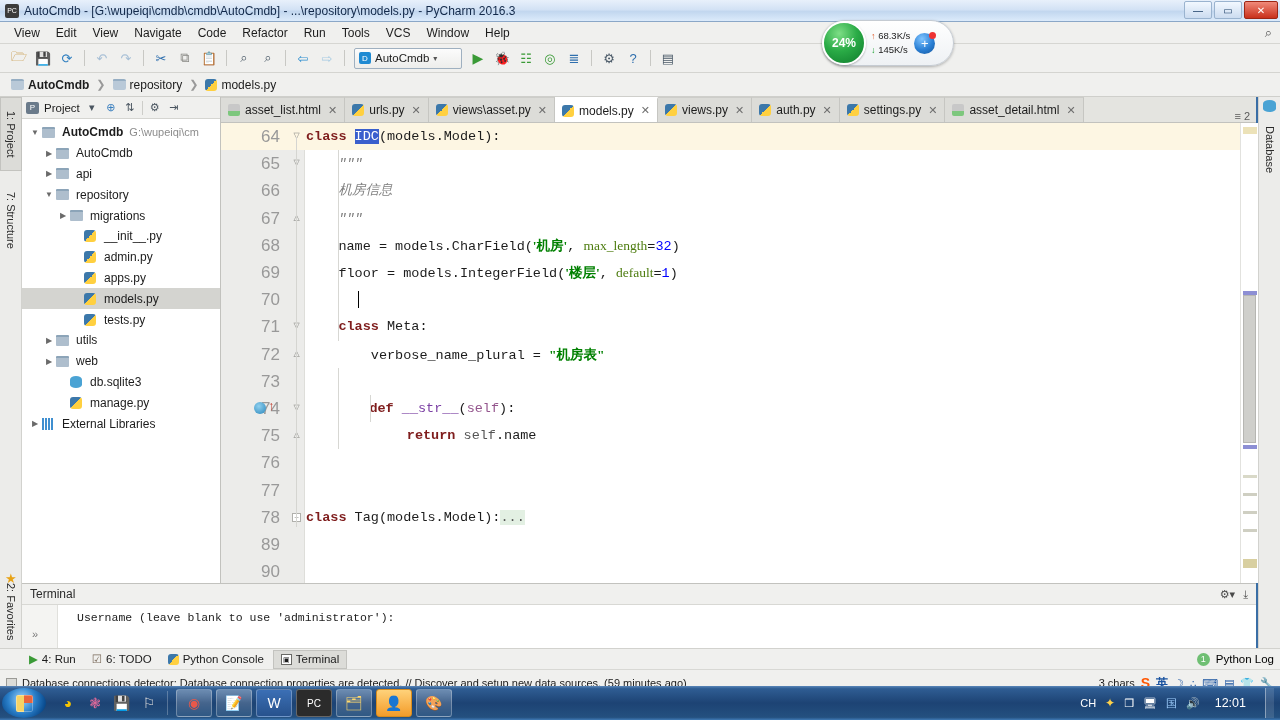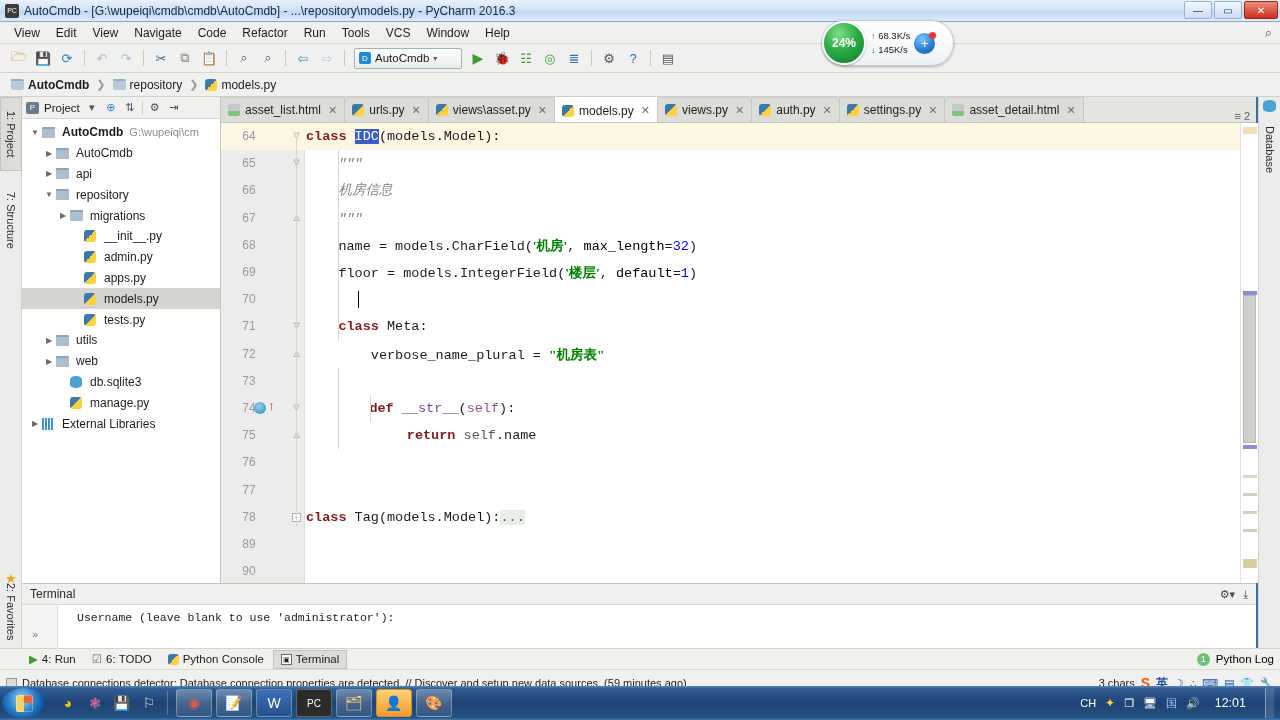--- a/index.html
+++ b/index.html
@@ -138,32 +138,33 @@
   .editor {
     position: absolute; top: 123px; left: 221px; width: 1035px; height: 460px;
     background: #fff; overflow: hidden;
   }
   .gutter {
     position:absolute; top:0; left:0; width: 84px; height:460px;
     background:#ececea; border-right:1px solid #dedeDA;
   }
   .codearea { position:absolute; top:0; left:85px; right:0; height:460px; }
   .lnum {
-    position:absolute; width: 56px; text-align:center; font-size:12px; color:#999;
+    position:absolute; width: 56px; text-align:left; font-size:17px; color:#999;
     font-family:"Liberation Sans", sans-serif;
+    margin-left:40px;
   }
   .code {
     position:absolute; left: 85px; font-size:13.5px; line-height:27.2px;
     font-family:"Liberation Mono", monospace; color:#1c1c1c; white-space:pre;
   }
   .cur-line-bg { position:absolute; left:0; right:0; height:27.2px; background:#fdf6e3; }
   .kw { color:#7f1d1d; font-weight:bold; }
   .str { color:#008000; font-weight:bold;font-family:Liberation Serif, serif; }
   .num { color:#0000ff; }
-  .kwarg { color:#000000; }
+  .kwarg { color:#4d7c0f;font-family:Liberation Serif, serif; }
   .fn { color:#7a3ea3; }
   .cmt { color:#808080; font-style:italic; }
   .self { color:#94558d; }
   .sel-text { background:#3a5fcd; color:#fff; }
   .folded { background:#e3f0e3; color:#555; }
   .dim-id { color:#555; }
   .indent-guide { position:absolute; width:1px; background:#d7d7d3; }
 
   
   .markerbar {

